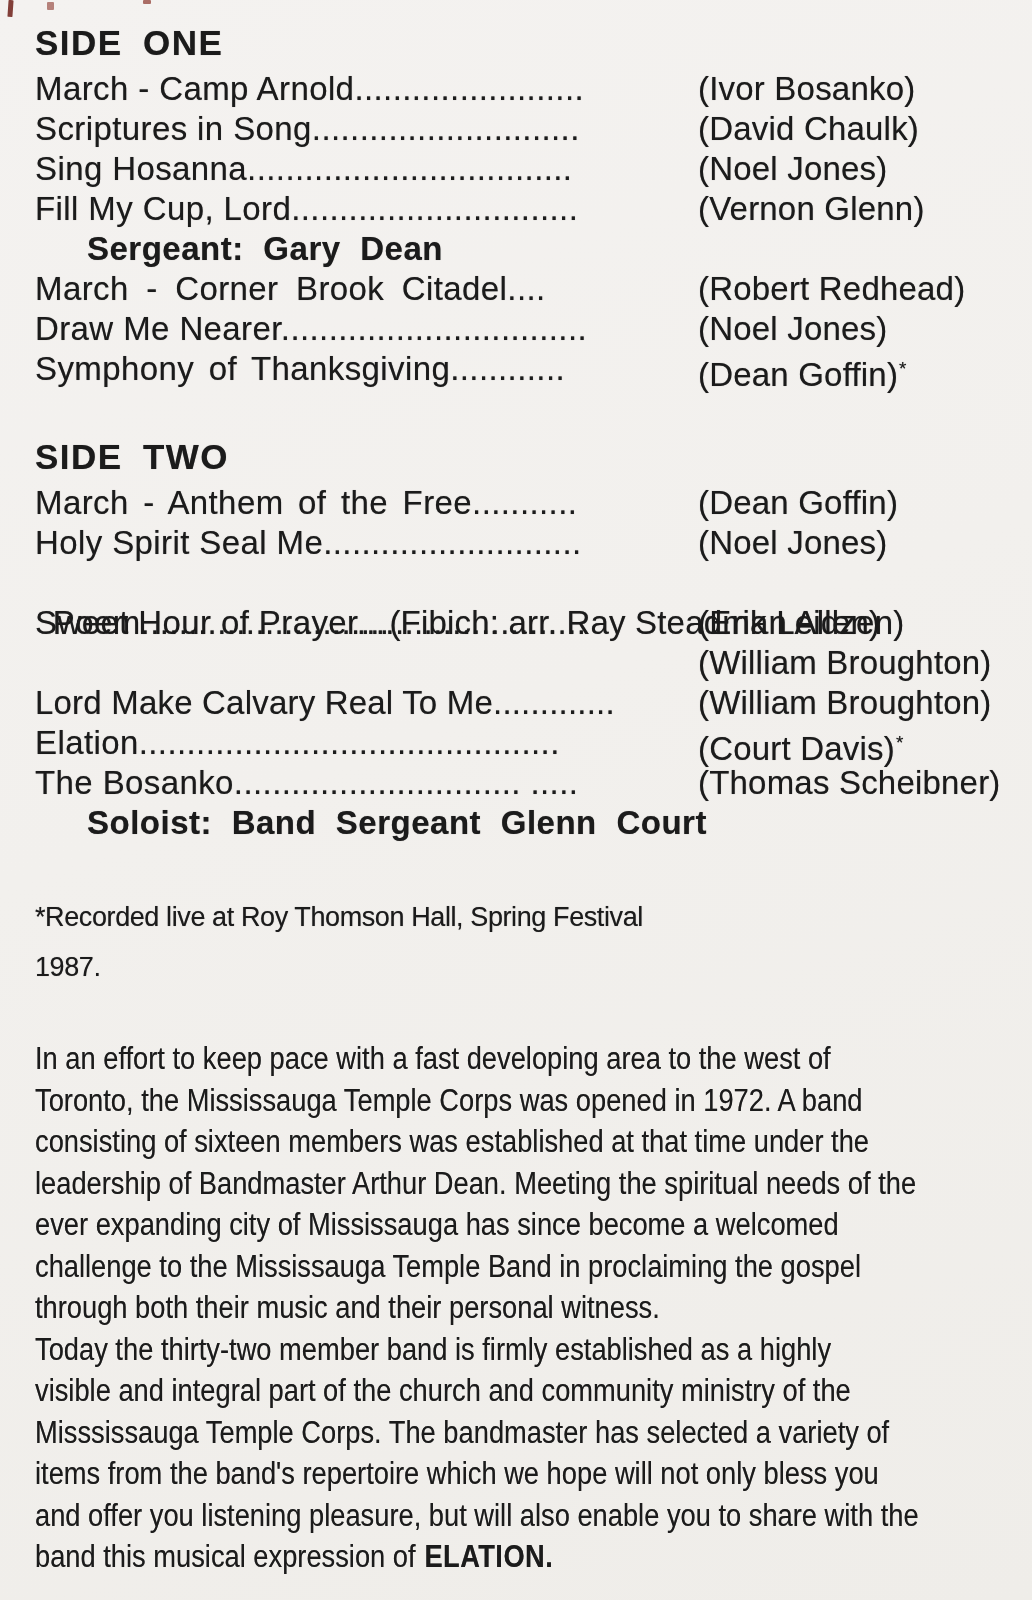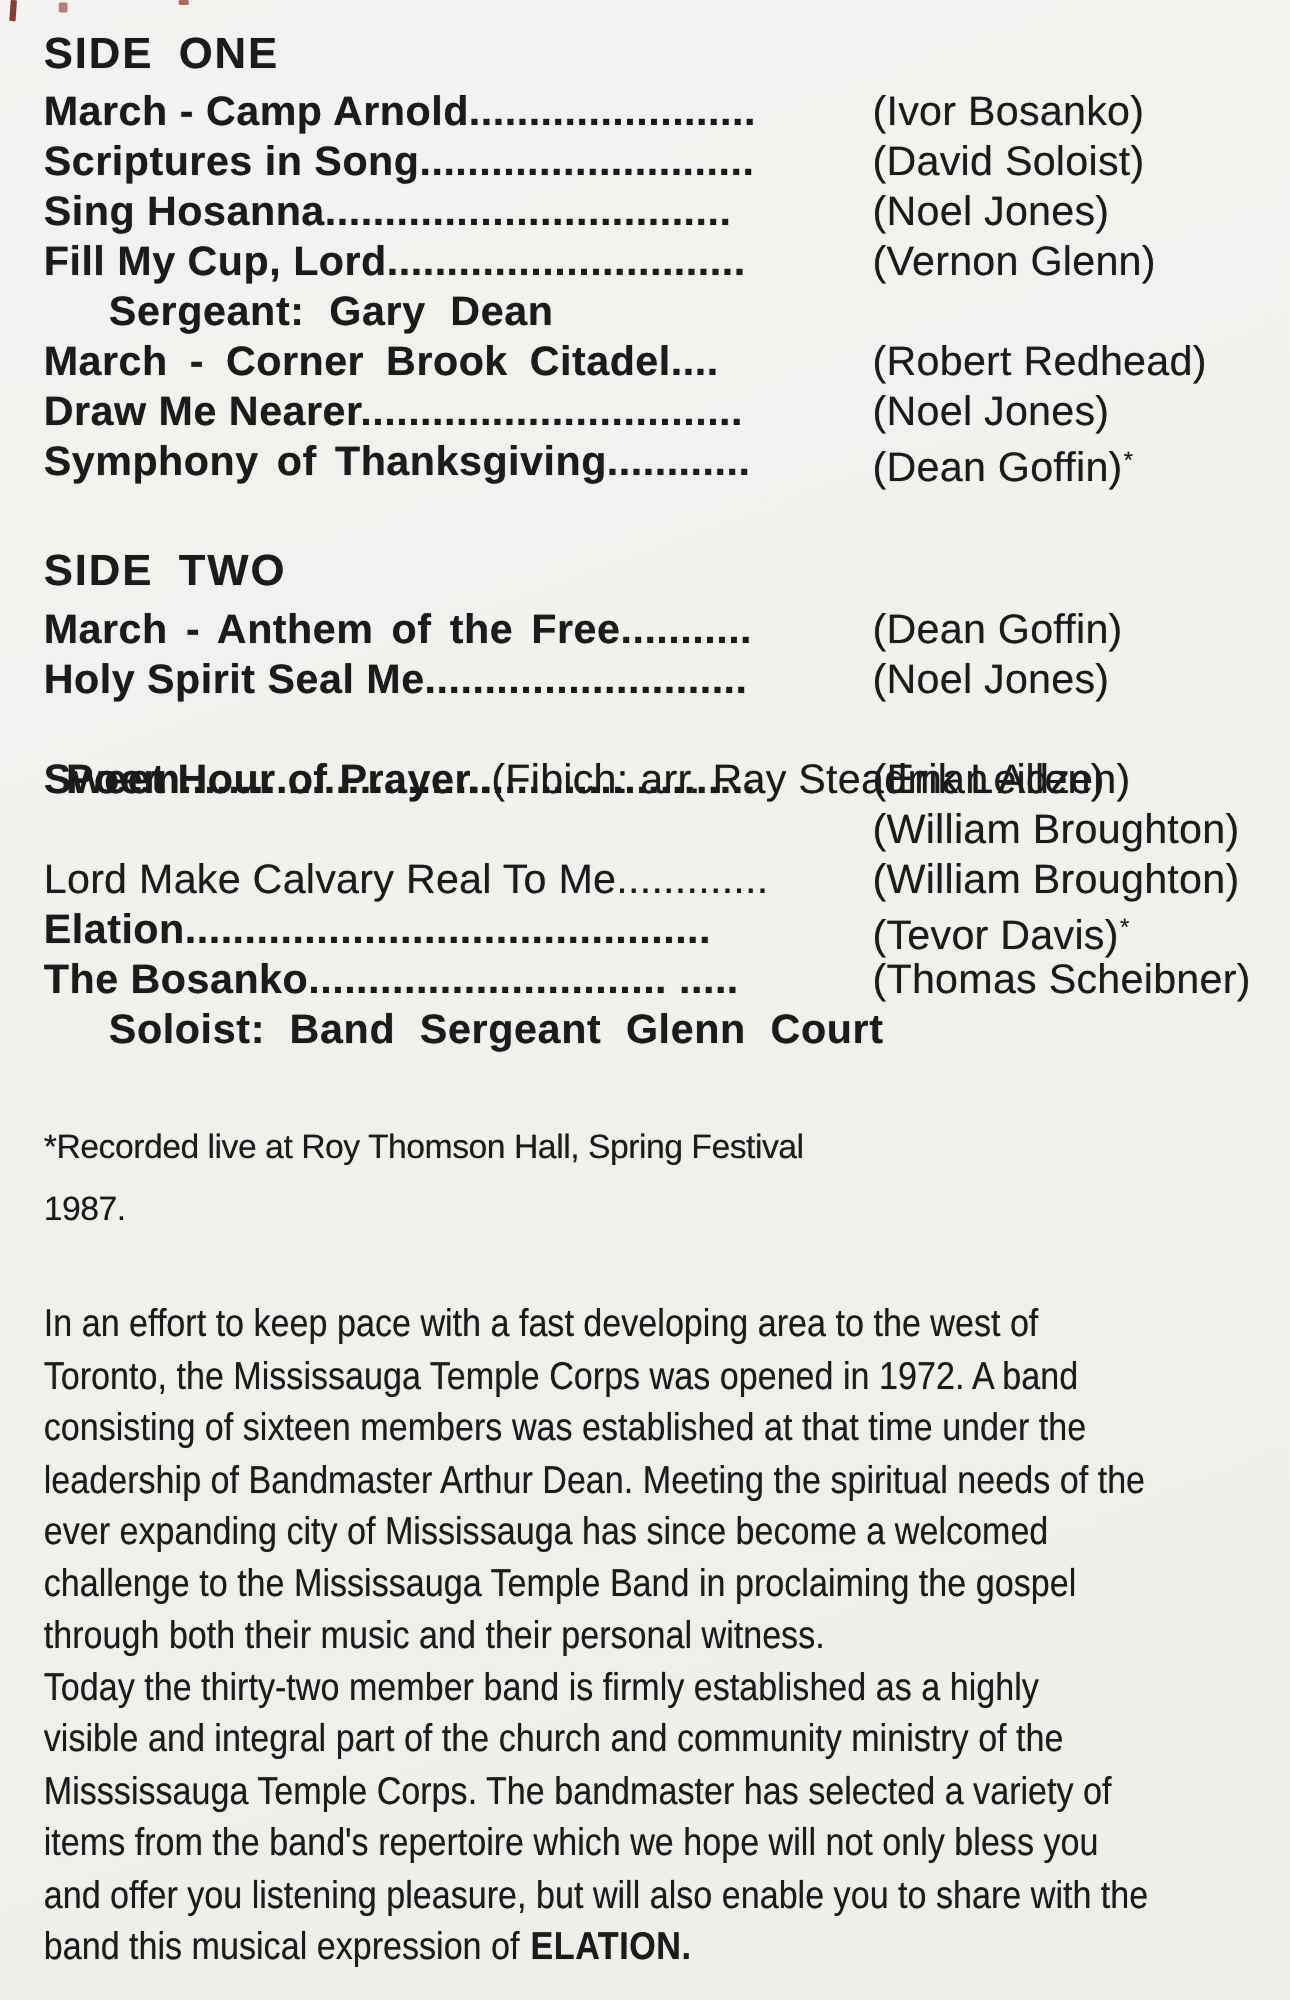--- a/index.html
+++ b/index.html
@@ -18,21 +18,21 @@
     -webkit-font-smoothing:antialiased;
   }
   .section{position:absolute;left:35px;text-shadow:0 0 0.7px rgba(27,27,27,0.55);}
   .heading{
     font-weight:bold;font-size:35px;line-height:42px;
     letter-spacing:1.5px;word-spacing:9px;margin:0 0 5px 0;
   }
   .row{position:relative;height:40px;line-height:40px;width:990px;}
   .row .t{
     position:absolute;left:0;top:0;white-space:pre;
-    font-weight:bold;font-size:33px;letter-spacing:0.4px;
+    font-weight:normal;font-size:33px;letter-spacing:0.4px;
   }
   .row .c{
     position:absolute;left:663px;top:0;white-space:pre;
     font-size:33px;letter-spacing:0.2px;
   }
   .row.inline .t,.row.inline .c{position:static;}
   .row.inline{white-space:pre;}
   .row.light .t{font-weight:normal;letter-spacing:0.2px;}
   .row.ws1 .t{word-spacing:5px;}
   .row.ws2 .t{word-spacing:8px;}
@@ -65,21 +65,21 @@
 
 <div class="section" style="top:22px">
   <div class="heading">SIDE ONE</div>
 
   <div class="row">
     <span class="t">March - Camp Arnold........................</span>
     <span class="c">(Ivor Bosanko)</span>
   </div>
   <div class="row">
     <span class="t">Scriptures in Song............................</span>
-    <span class="c">(David Soloist)</span>
+    <span class="c">(David Chaulk)</span>
   </div>
   <div class="row">
     <span class="t">Sing Hosanna..................................</span>
     <span class="c">(Noel Jones)</span>
   </div>
   <div class="row">
     <span class="t">Fill My Cup, Lord..............................</span>
     <span class="c">(Vernon Glenn)</span>
   </div>
   <div class="row soloist">
@@ -119,21 +119,21 @@
   </div>
   <div class="row ws1">
     <span class="c">(William Broughton)</span>
   </div>
   <div class="row light">
     <span class="t">Lord Make Calvary Real To Me.............</span>
     <span class="c">(William Broughton)</span>
   </div>
   <div class="row">
     <span class="t">Elation............................................</span>
-    <span class="c"><span>(Tevor Davis)</span><sup class="star">*</sup></span>
+    <span class="c"><span>(Court Davis)</span><sup class="star">*</sup></span>
   </div>
   <div class="row">
     <span class="t">The Bosanko.............................. .....</span>
     <span class="c">(Thomas Scheibner)</span>
   </div>
   <div class="row soloist">
     <span>Soloist: Band Sergeant Glenn Court</span>
   </div>
 </div>
 

